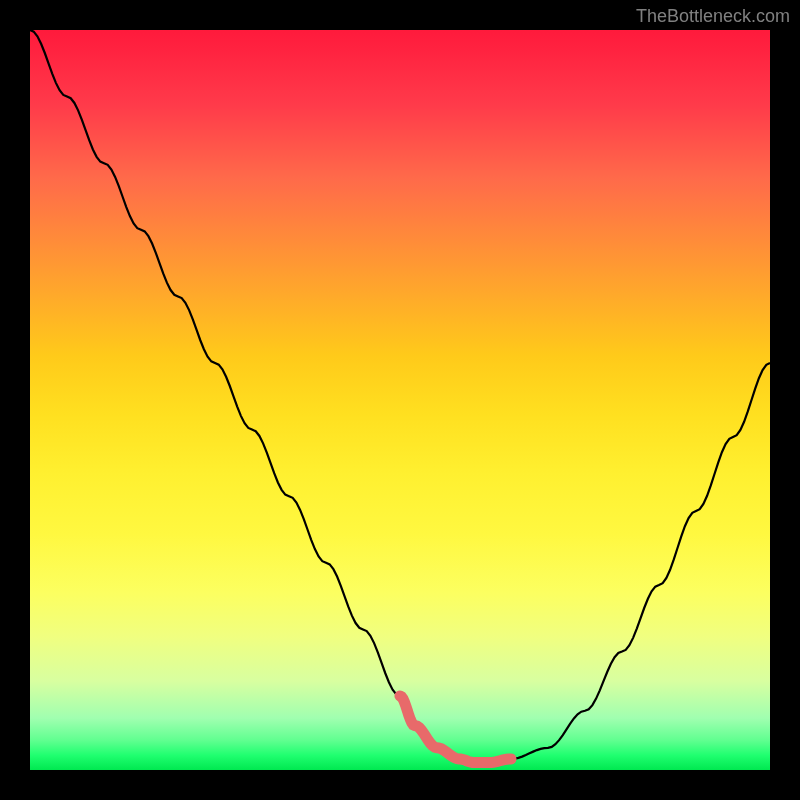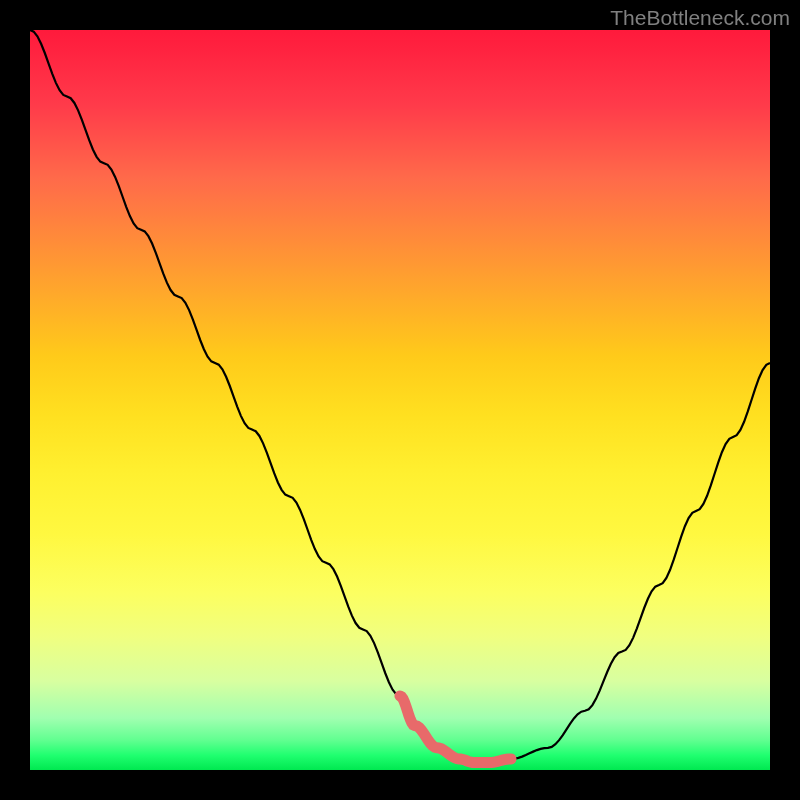--- a/index.html
+++ b/index.html
@@ -9,21 +9,21 @@
     height: 800px;
     background: #000;
     position: relative;
     font-family: Arial, sans-serif;
   }
   .attribution {
     position: absolute;
     top: 6px;
     right: 10px;
     color: #808080;
-    font-size: 21px;
+    font-size: 18px;
     font-weight: 400;
     z-index: 10;
   }
   .plot-area {
     position: absolute;
     left: 30px;
     top: 30px;
     width: 740px;
     height: 740px;
     background: linear-gradient(to bottom,

